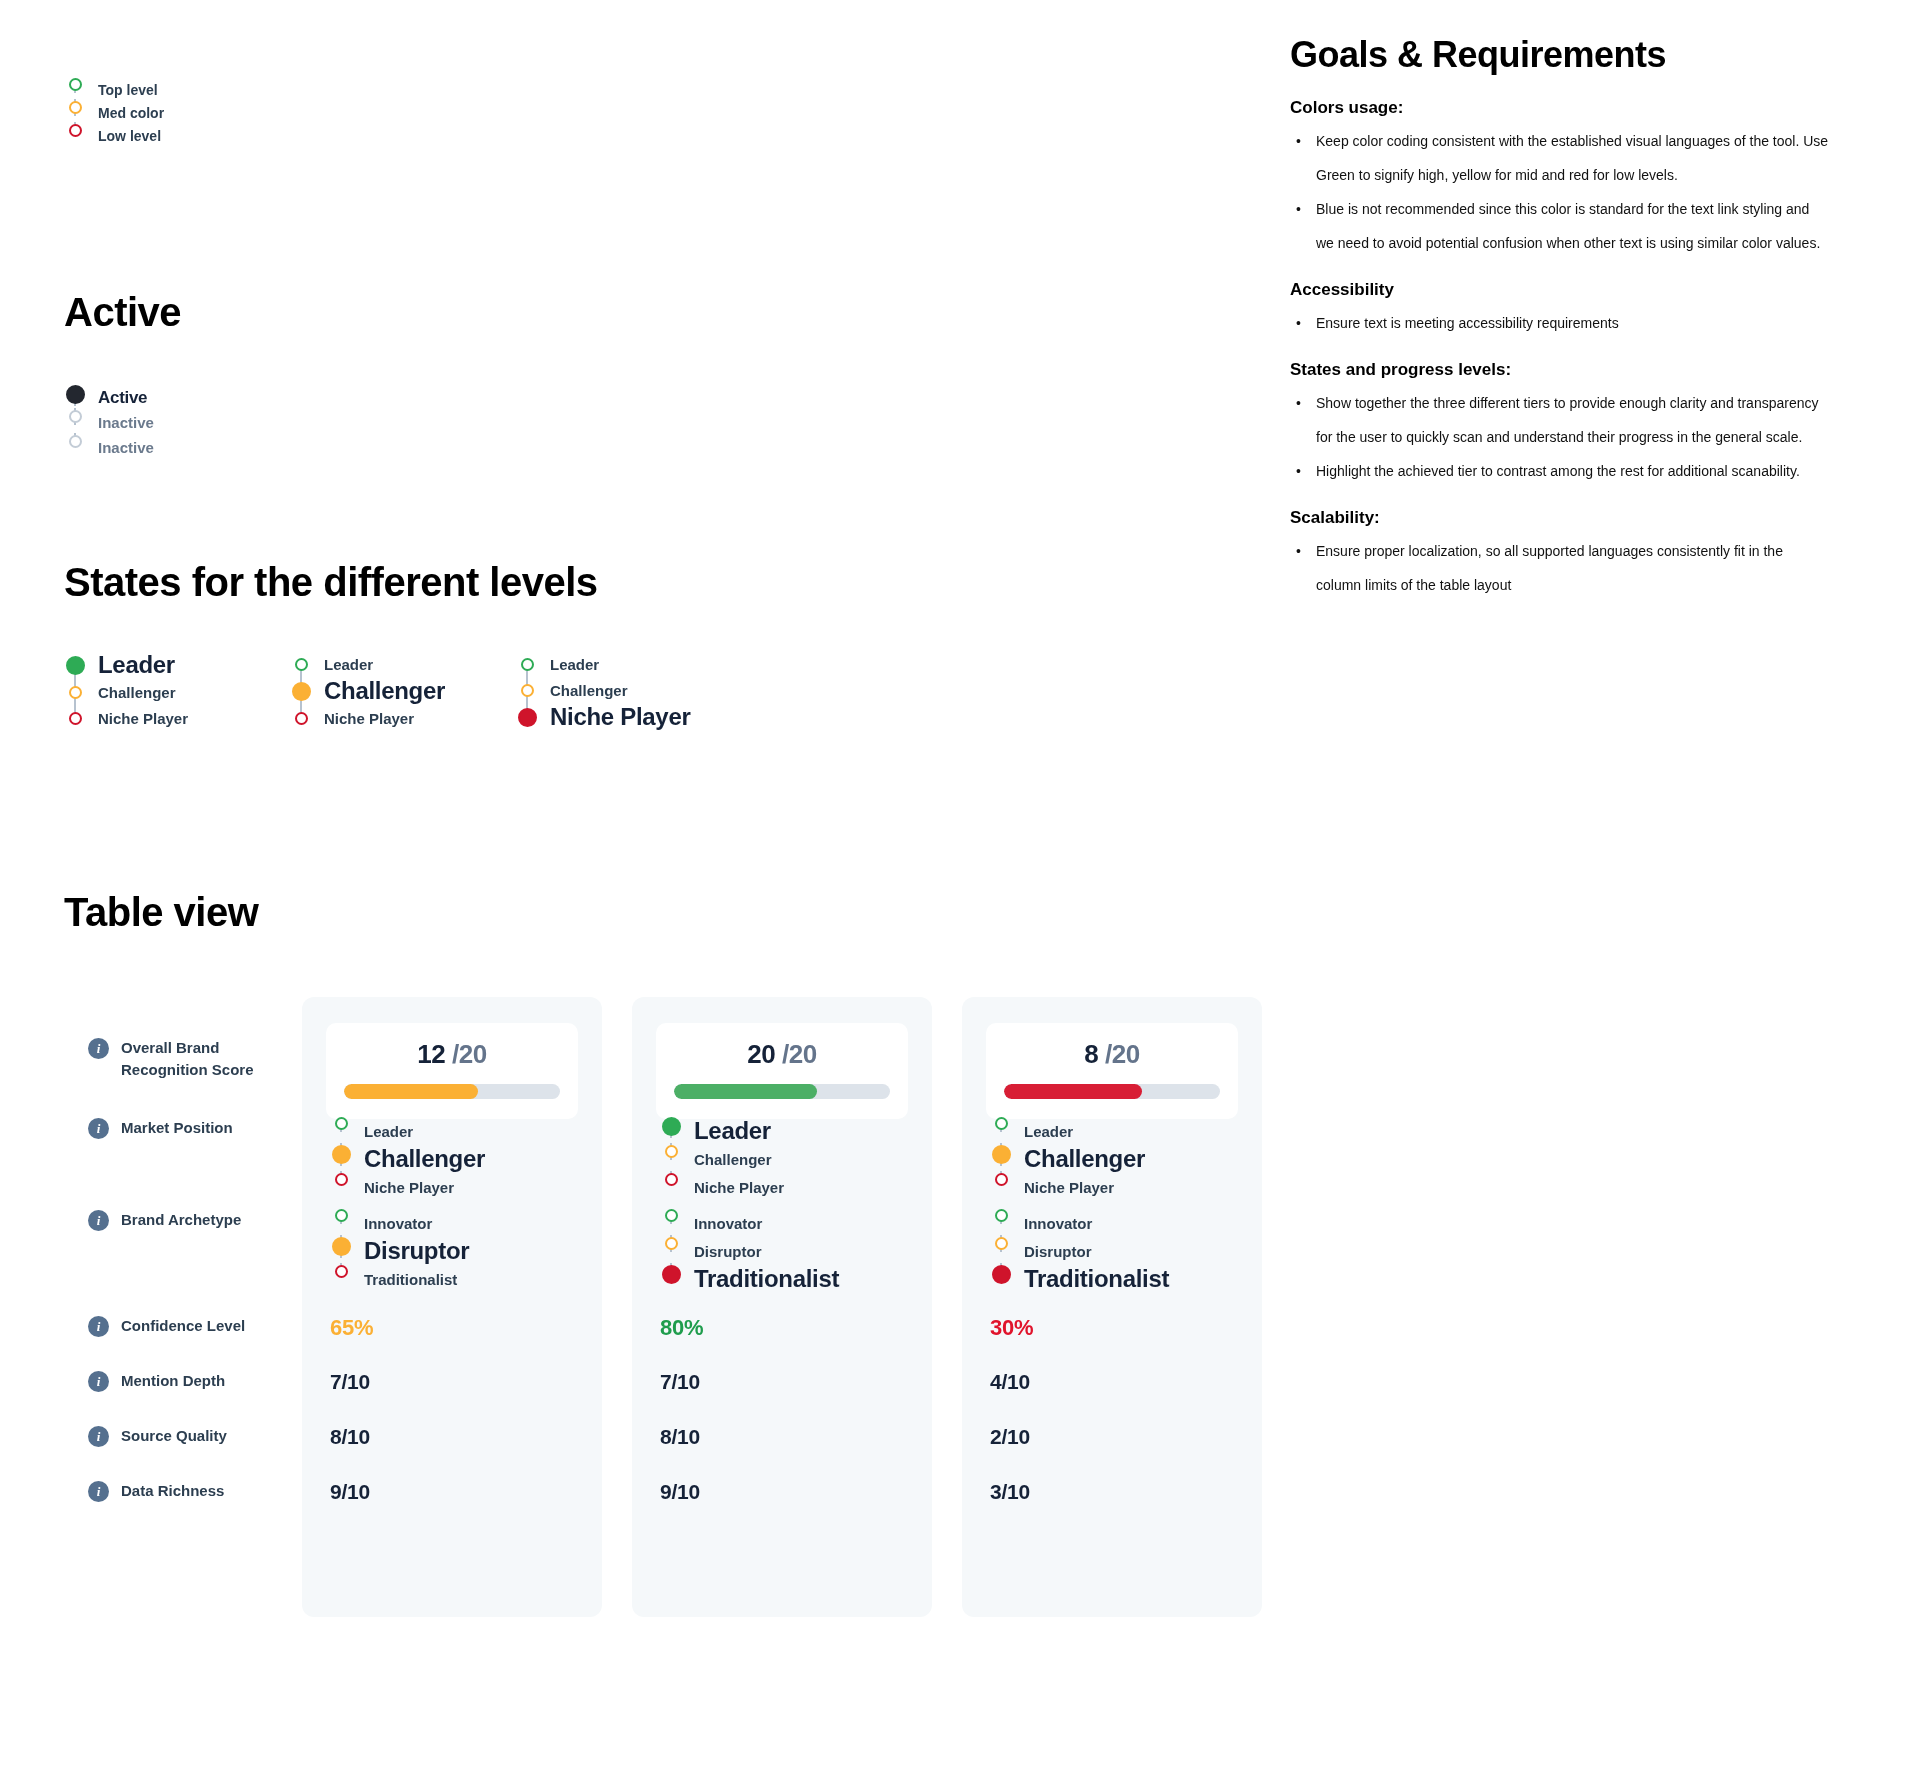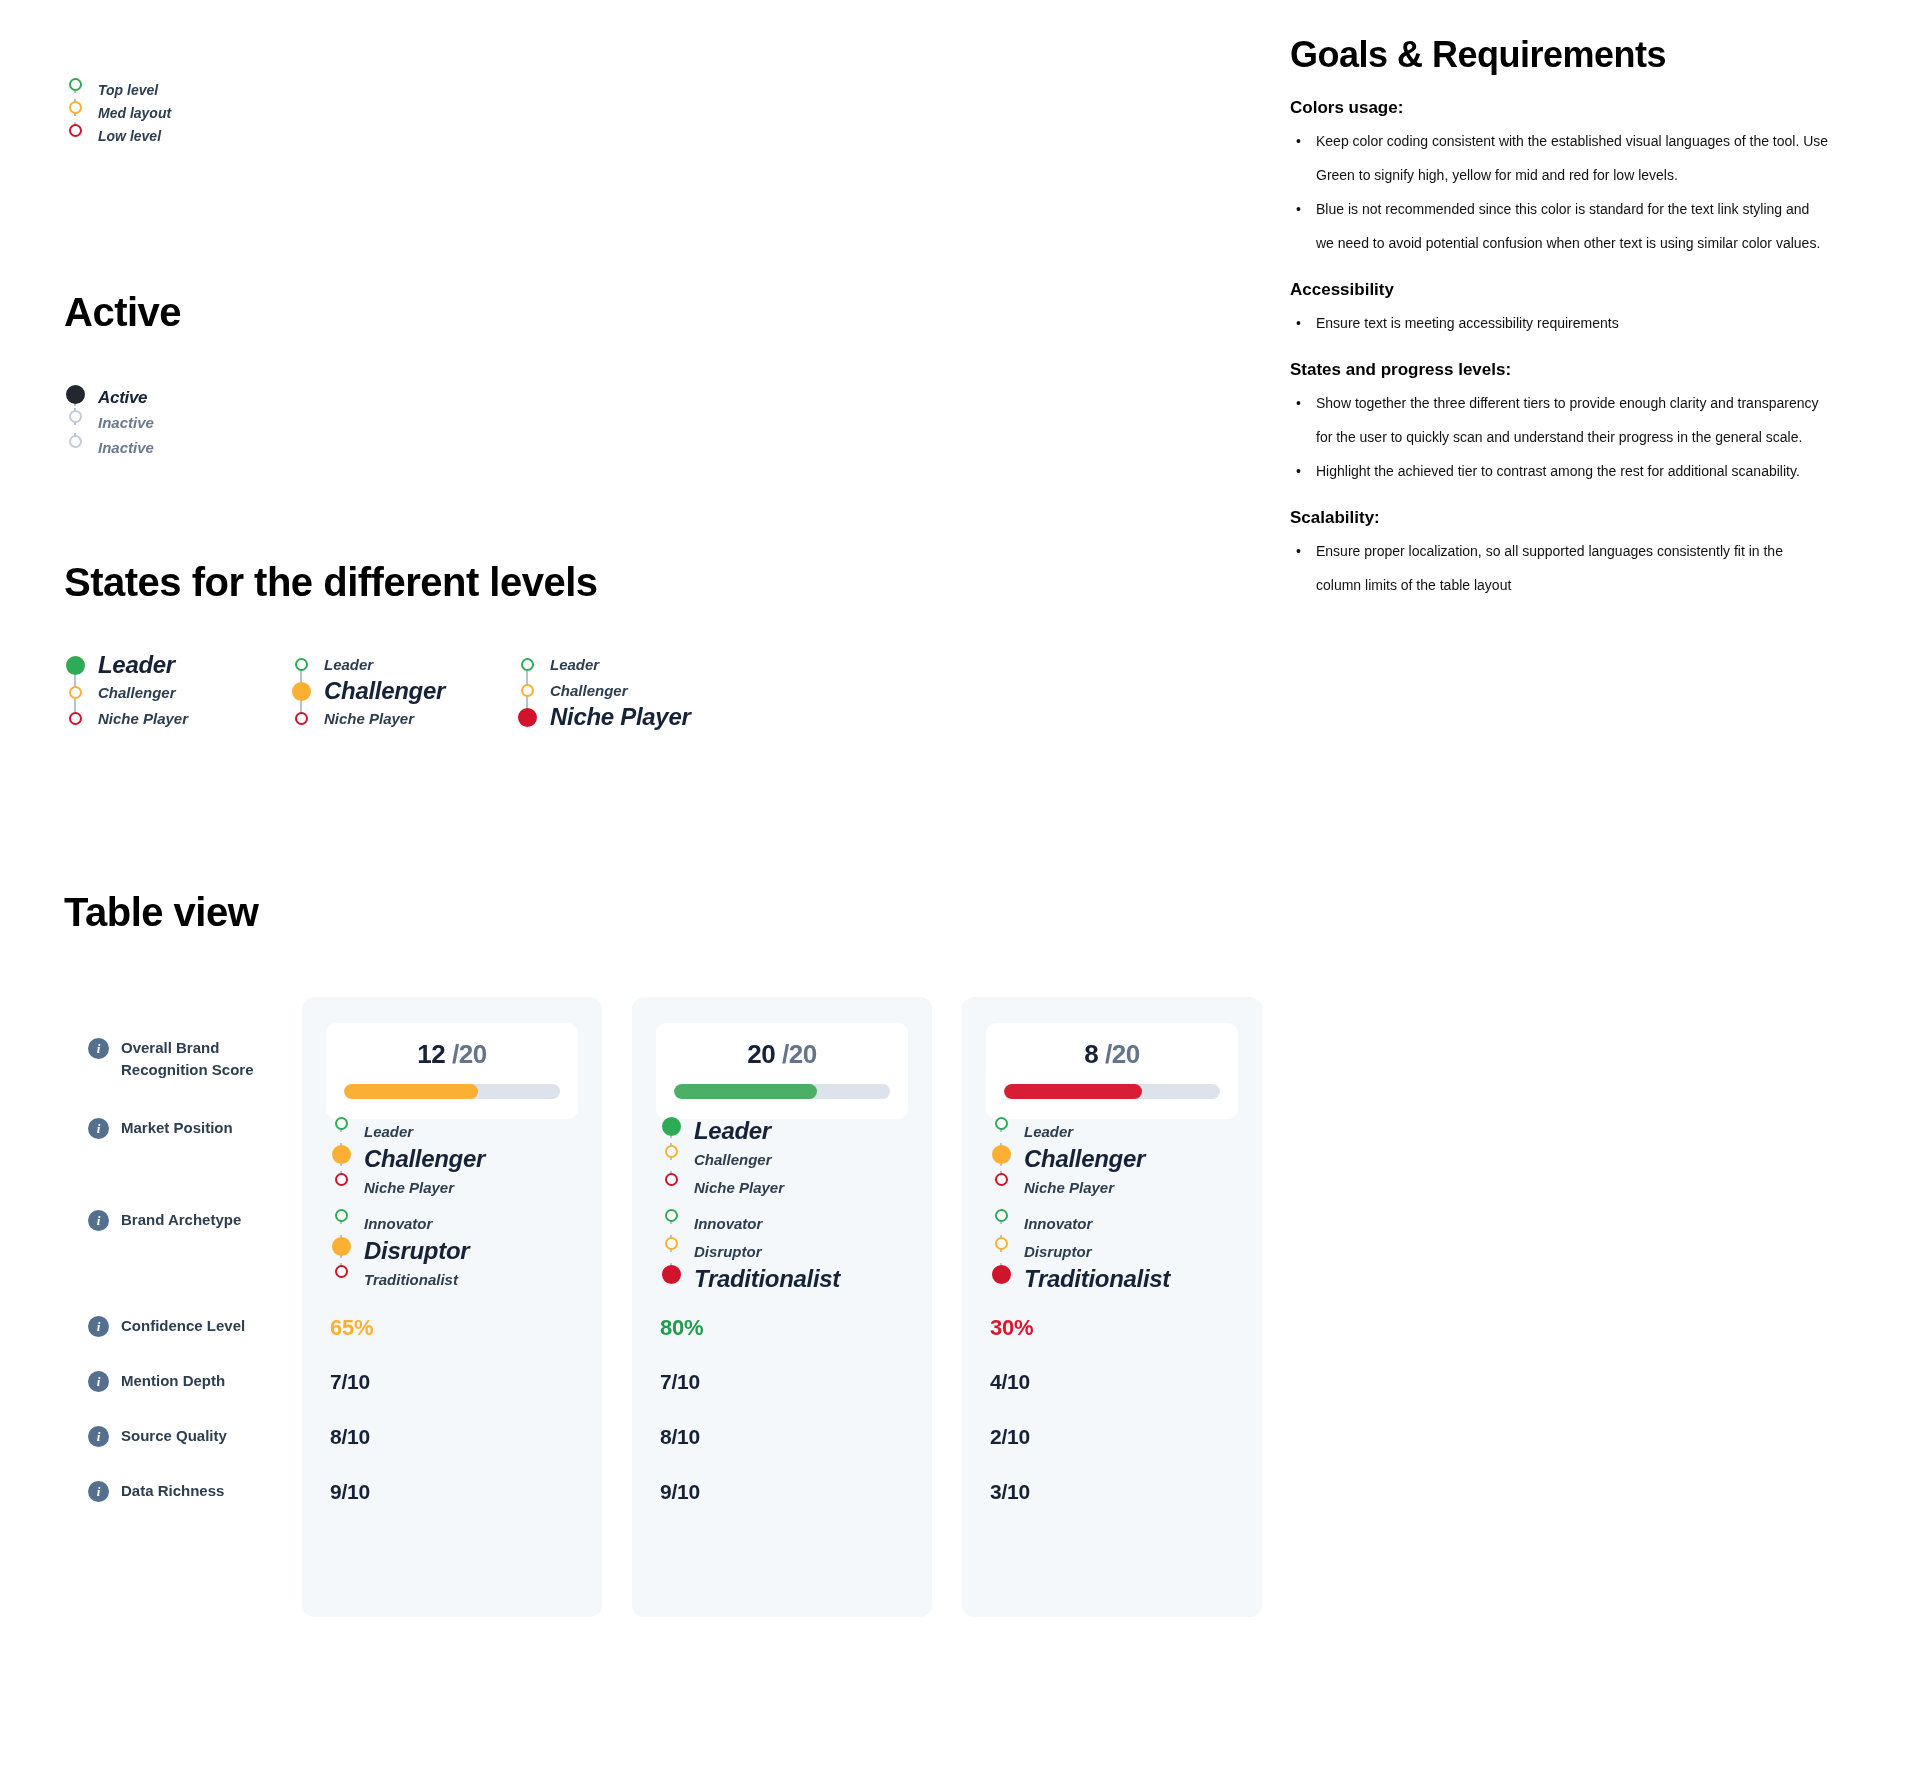--- a/index.html
+++ b/index.html
@@ -43,21 +43,20 @@
   #table-section .section-title { margin-bottom: 62px; }
 
   
   .stepper { display: flex; flex-direction: column; }
 
   .step {
     display: flex;
     align-items: center;
     position: relative;
     min-height: 28px;
-    font-style: italic;
   }
 
   .step-marker {
     position: relative;
     width: 22px;
     min-width: 22px;
     height: 100%;
     display: flex;
     align-items: center;
     justify-content: center;
@@ -262,21 +261,21 @@
             <div class="dot" style="color: rgb(46, 171, 85); border-color: rgb(46, 171, 85);"></div>
           </div>
           <div class="step-label">Top level</div>
         </div>
         <div class="step">
           <div class="step-marker">
             <div class="connector down"></div>
             <div class="connector up"></div>
             <div class="dot" style="color: rgb(251, 176, 52); border-color: rgb(251, 176, 52);"></div>
           </div>
-          <div class="step-label">Med layout</div>
+          <div class="step-label">Med color</div>
         </div>
         <div class="step">
           <div class="step-marker">
             <div class="connector up"></div>
             <div class="dot" style="color: rgb(207, 20, 43); border-color: rgb(207, 20, 43);"></div>
           </div>
           <div class="step-label">Low level</div>
         </div>
       </div>
   </div>

